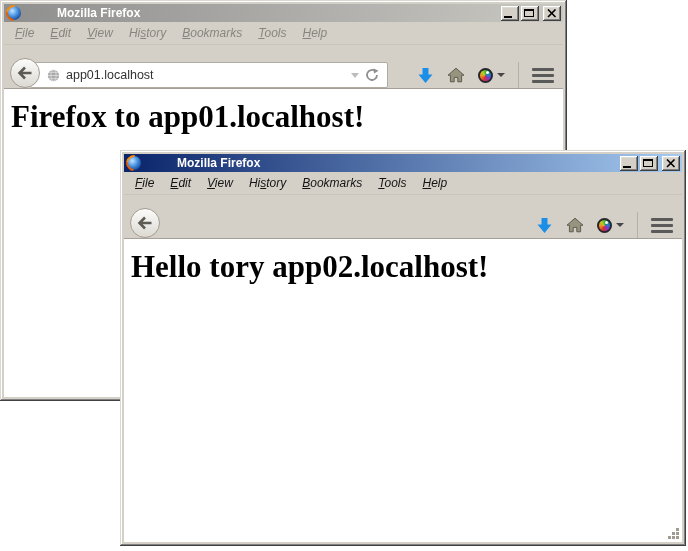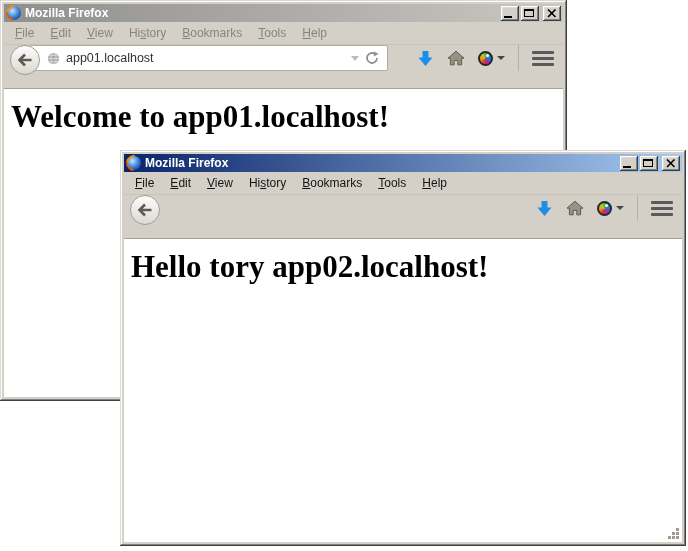--- a/index.html
+++ b/index.html
@@ -23,21 +23,21 @@
   #win2{left:120px;top:150px;width:566px;height:396px;}
 
   .titlebar{
     height:18px;flex:0 0 auto;display:flex;align-items:center;
     padding:0 2px 0 3px;gap:4px;
   }
   .titlebar.active{background:linear-gradient(90deg,var(--active_title_start,#0a246a),var(--active_title_end,#a6caf0));}
   .titlebar.inactive{background:linear-gradient(90deg,var(--inactive_title_start,#8f8f8f),var(--inactive_title_end,#c9c7c1));}
   .title-text{
     color:#fff;font-weight:bold;font-size:12px;line-height:18px;
-    flex:1;white-space:nowrap;overflow:hidden;
+    flex:1;white-space:nowrap;overflow:hidden;margin-left:32px;
   }
   .fx-icon{
     width:14px;height:14px;border-radius:50%;flex:0 0 auto;position:relative;
     background:radial-gradient(circle at 38% 35%, #c6e4ff 0%, #58a0e8 35%, #1c56a8 72%, #0f316e 100%);
   }
   .fx-icon::before{
     content:"";position:absolute;inset:-1px;border-radius:50%;
     border:2px solid transparent;border-top-color:#ff8a00;border-left-color:#e85d00;
     transform:rotate(-40deg);
   }
@@ -52,27 +52,27 @@
   }
   .win-btn.close{margin-left:2px;}
   .glyph-min{position:absolute;left:3px;bottom:3px;width:8px;height:2px;background:#000;}
   .glyph-max{position:absolute;left:3px;top:3px;width:10px;height:8px;border:1px solid #000;border-top-width:2px;box-sizing:border-box;}
   .glyph-close{position:absolute;left:4px;top:3px;}
 
   .menubar{
     height:22px;flex:0 0 auto;display:flex;align-items:center;
     padding-left:3px;border-bottom:1px solid #c8c4ba;font-size:12px;
   }
-  .menu-item{padding:13px 8px;white-space:nowrap;}
+  .menu-item{padding:13px 8px;white-space:nowrap;font-style:italic;}
   .win-inactive .menu-item{color:var(--menu_inactive_text,#86867f);}
   .win-active .menu-item{color:var(--menu_active_text,#141414);}
   .menu-item .key{text-decoration:underline;}
 
   .navbar{
-    height:43px;flex:0 0 auto;display:flex;align-items:flex-start;
+    height:43px;flex:0 0 auto;display:flex;align-items:flex-end;
     padding:0 9px 0 6px;border-bottom:1px solid #a5a198;
   }
   .back-btn{
     width:30px;height:30px;border-radius:50%;box-sizing:border-box;flex:0 0 auto;
     background:linear-gradient(#fcfcfb,#dcd9d2);
     border:1px solid #a29e94;z-index:2;
     display:flex;align-items:center;justify-content:center;
   }
   .urlbar{
     height:26px;box-sizing:border-box;flex:0 0 auto;width:358px;
@@ -173,21 +173,21 @@
       <span class="toolbar-sep"></span>
       <span class="hamburger">
           <span class="bar"></span>
           <span class="bar"></span>
           <span class="bar"></span>
         </span>
     </span>
   </div>
 
   <div class="content">
-    <h1>Welcome to app01.localhost!</h1>
+    <h1>Firefox to app01.localhost!</h1>
   </div>
 </div>
 
 <div class="window win-active" id="win2">
   <div class="titlebar active">
     <span class="fx-icon"></span>
     <span class="title-text">Mozilla Firefox</span>
     <span class="win-buttons">
       <span class="win-btn">
           <span class="glyph-min"></span>

